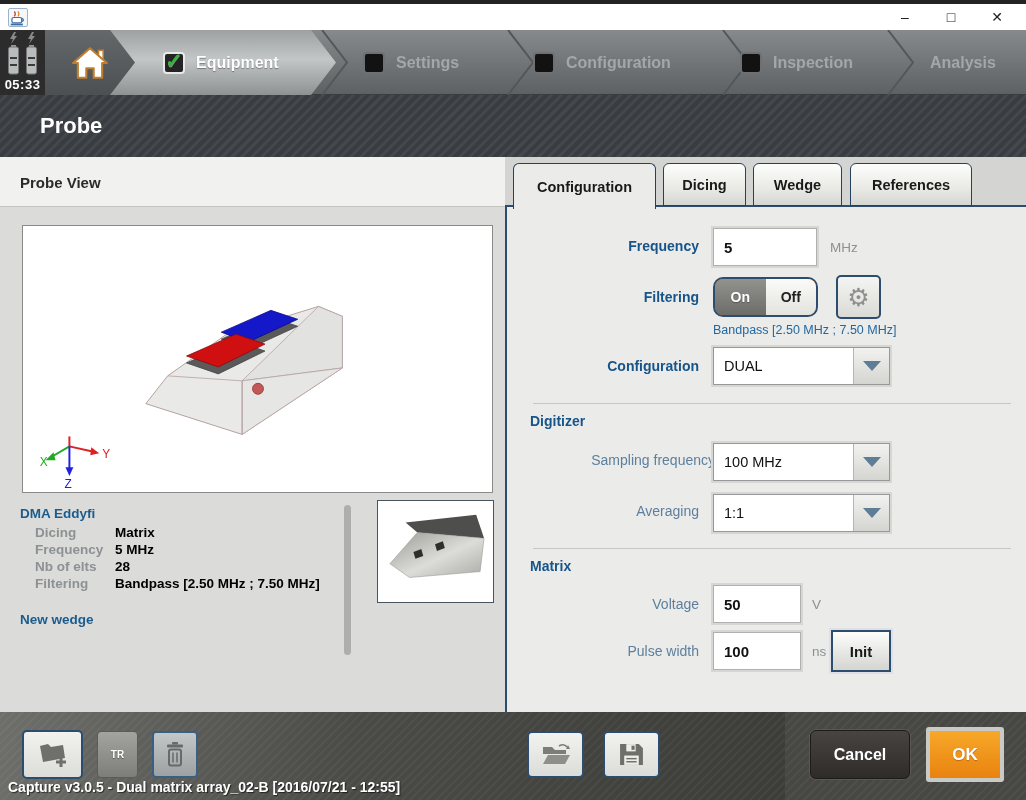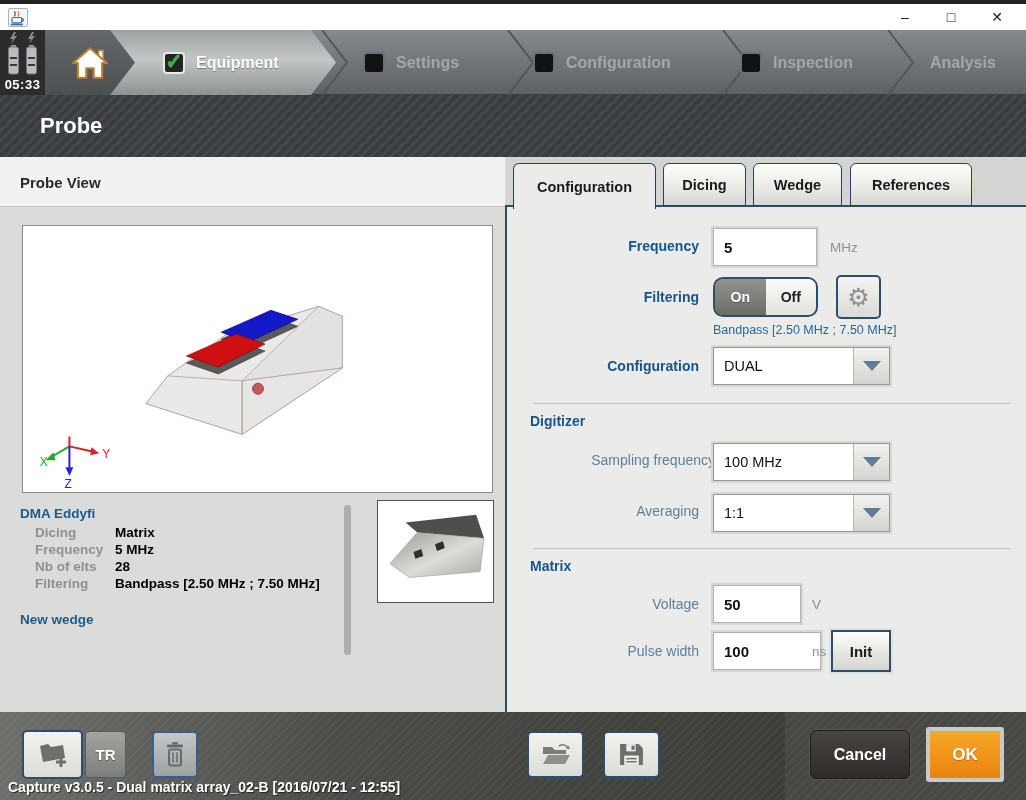--- a/index.html
+++ b/index.html
@@ -92,21 +92,21 @@
 
 .footer{left:0;top:712px;width:1026px;height:88px;}
 .fz-left{position:absolute;left:0;top:0;width:785px;height:88px;
  background:repeating-linear-gradient(315deg,rgba(255,255,255,.04) 0 2px,transparent 2px 6px),
  linear-gradient(100deg,#6e6e6a,#4a4a46 45%,#3c3c38);}
 .fz-right{position:absolute;left:785px;top:0;width:241px;height:88px;
  background:repeating-linear-gradient(315deg,rgba(255,255,255,.04) 0 2px,transparent 2px 6px),#474744;}
 .fbtn{display:flex;align-items:center;justify-content:center;border-radius:5px;}
 .fbtn-light{background:linear-gradient(180deg,#f2f2ee,#dcdcd8);border:2px solid #2d4d6e;}
 .btn-add{left:22px;top:730px;width:61px;height:49px;}
-.btn-tr{left:85px;top:731px;width:41px;height:47px;background:linear-gradient(180deg,#a3a39f,#7d7d79);border:1px solid #4f5e6d;border-radius:4px;color:#fff;font-size:15px;font-weight:bold;text-shadow:0 1px 1px rgba(0,0,0,.4);}
+.btn-tr{left:97px;top:731px;width:41px;height:47px;background:linear-gradient(180deg,#a3a39f,#7d7d79);border:1px solid #4f5e6d;border-radius:4px;color:#fff;font-size:10px;font-weight:bold;text-shadow:0 1px 1px rgba(0,0,0,.4);}
 .btn-trash{left:152px;top:731px;width:46px;height:47px;background:linear-gradient(180deg,#c3c7c7,#9da1a1);border:2px solid #3a5f85;border-radius:4px;}
 .btn-open{left:527px;top:731px;width:57px;height:47px;}
 .btn-save{left:603px;top:731px;width:57px;height:47px;}
 .btn-cancel{left:810px;top:730px;width:100px;height:49px;background:linear-gradient(180deg,#474441,#2e2b28);border:1px solid #1e1c1a;border-radius:6px;box-shadow:0 0 0 1px #5a5855;color:#fff;font-size:16px;font-weight:bold;}
 .btn-ok{left:926px;top:727px;width:78px;height:55px;background:linear-gradient(180deg,#f7a829,#e9820f);border:4px solid #c9c9c7;border-radius:3px;color:#fff;font-size:17px;font-weight:bold;text-shadow:0 1px 1px rgba(0,0,0,.25);}
 .status{left:8px;top:779px;color:#fff;font-size:14px;font-weight:bold;text-shadow:1px 1px 1px rgba(0,0,0,.6);}
 </style>
 </head>
 <body>
 
@@ -317,21 +317,21 @@
   <div class="abs sep" style="left:533px;top:548px;width:478px;"></div>
   <div class="abs sec-title" style="top:558px;">Matrix</div>
 
   <div class="abs lbl-soft" style="top:596px;">Voltage</div>
   <div class="abs tbox" style="left:713px;top:585px;width:88px;height:38px;">
     <input value="50" style="">
   </div>
   <div class="abs unit" style="left:812px;top:597px;">V</div>
 
   <div class="abs lbl-soft" style="top:643px;">Pulse width</div>
-  <div class="abs tbox" style="left:713px;top:632px;width:108px;height:38px;">
+  <div class="abs tbox" style="left:713px;top:632px;width:88px;height:38px;">
     <input value="100" style="">
   </div>
   <div class="abs unit" style="left:812px;top:644px;">ns</div>
   <div class="abs init-btn">Init</div>
 
   <div class="abs footer">
     <div class="fz-left"></div>
     <div class="fz-right"></div>
   </div>
 

